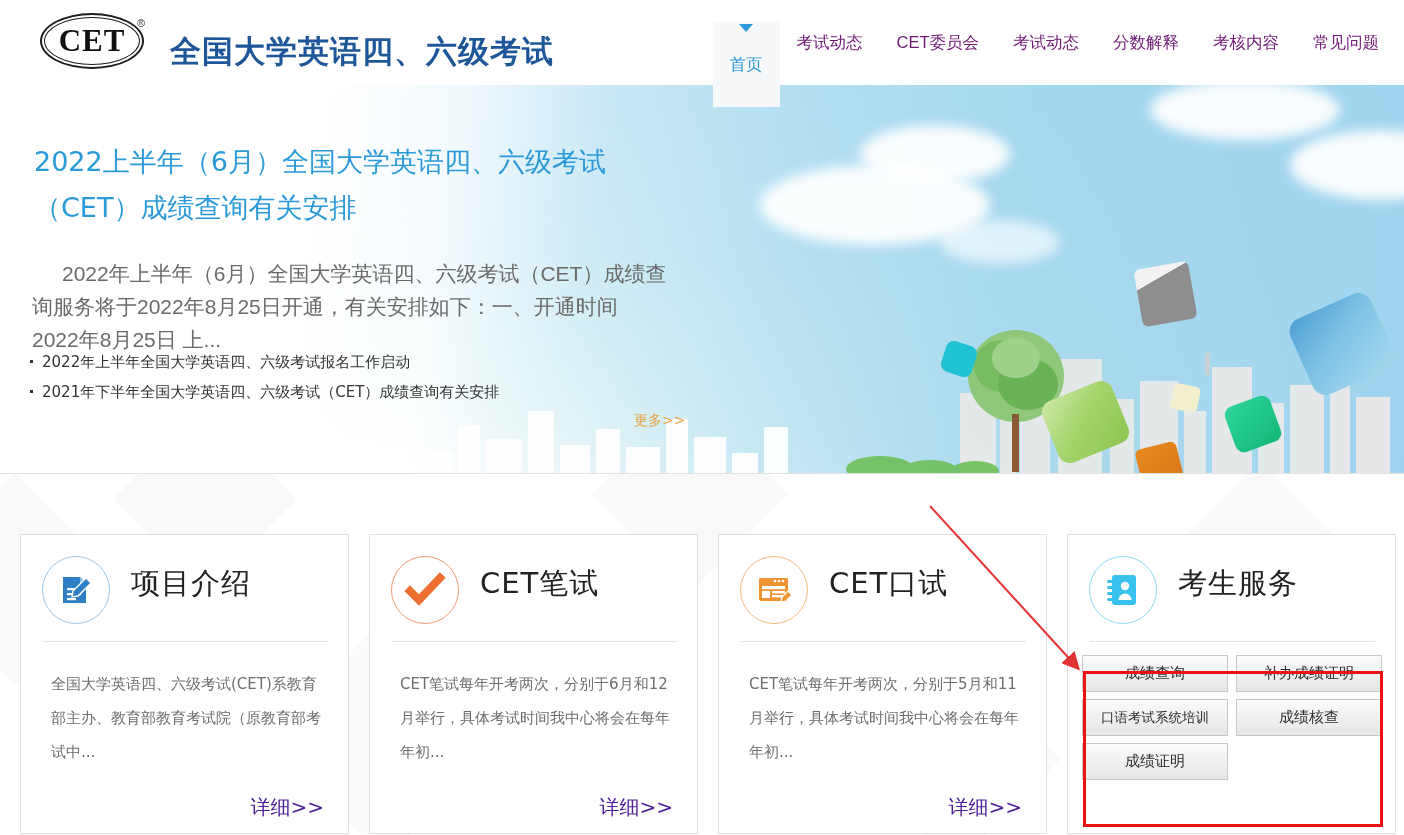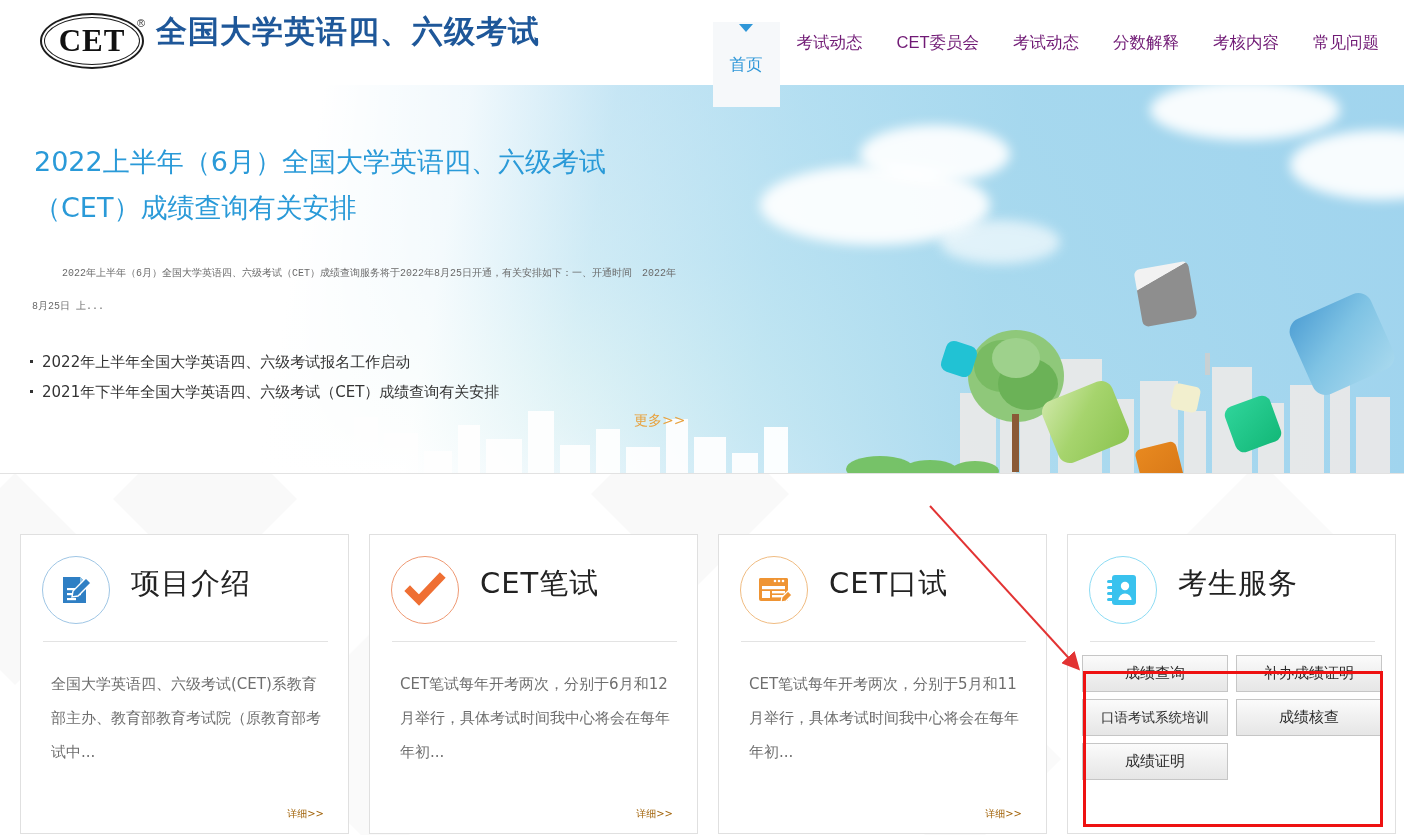--- a/index.html
+++ b/index.html
@@ -11,21 +11,21 @@
   }
   #page { position: relative; width: 1404px; height: 835px; overflow: hidden; background:#fff; }
 
   
   #header {
     position: absolute; left: 0; top: 0; width: 1404px; height: 85px;
     background: #ffffff; z-index: 20;
   }
   #logo-block {
     position: absolute; left: 40px; top: 11px;
-    display: flex; align-items: flex-start; 
+    display: flex; align-items: flex-end; gap: 14px;
   }
   #cet-mark { position: relative; width: 116px; height: 62px; }
   #cet-mark .oval-outer {
     position: absolute; left: 0; top: 2px; width: 104px; height: 56px;
     border: 2.5px solid #1d1d1d; border-radius: 50%;
   }
   #cet-mark .oval-inner {
     position: absolute; left: 4px; top: 6px; width: 96px; height: 48px;
     border: 1.5px solid #1d1d1d; border-radius: 50%;
   }
@@ -77,23 +77,23 @@
   .cube { position: absolute; border-radius: 8px; }
 
   #banner-text { position: absolute; left: 0; top: 0; width: 700px; height: 388px; z-index: 5; }
   #banner-title {
     position: absolute; left: 34px; top: 54px; width: 640px;
     font-size: 27px; line-height: 46px; color: #2a9ad8; font-weight: 400;
     font-family: "DejaVu Sans", "Liberation Sans", sans-serif;
   }
   #banner-summary {
     position: absolute; left: 32px; top: 172px; width: 650px;
-    font-size: 10px; line-height: 33px; color: #6a6a6a;
+    font-size: 21px; line-height: 33px; color: #6a6a6a;
     text-indent: 30px;
-    font-family: Liberation Mono, monospace;
+    font-family: Liberation Sans, sans-serif;
   }
   #banner-list { position: absolute; left: 30px; top: 262px; width: 660px; }
   .banner-li {
     display: flex; align-items: flex-start; gap: 9px;
     font-size: 15px; line-height: 30px; color: #333; cursor: pointer;
     font-family: "DejaVu Sans", "Liberation Sans", sans-serif;
   }
   .banner-li .dot {
     flex: 0 0 auto; width: 3px; height: 3px; background: #333;
     border-radius: 0; margin-top: 13px;
@@ -127,21 +127,21 @@
     font-size: 29px; color: #222; letter-spacing: 1px; white-space: nowrap;
     font-family: "DejaVu Sans", "Liberation Sans", sans-serif;
   }
   .card-rule { position: absolute; left: 22px; top: 106px; width: 285px; height: 1px; background: #e3e3e3; }
   .card-body {
     position: absolute; left: 30px; top: 132px; width: 272px;
     font-size: 15px; line-height: 34px; color: #6e6e6e;
     font-family: "DejaVu Sans", "Liberation Sans", sans-serif;
   }
   .card-more {
-    position: absolute; right: 24px; bottom: 12px; font-size: 10px; color: #a16207; cursor: pointer;
+    position: absolute; right: 24px; bottom: 12px; font-size: 20px; color: #4c1d95; cursor: pointer;
     font-family: "DejaVu Sans", "Liberation Sans", sans-serif;
   }
 
   
   #svc-grid {
     position: absolute; left: 14px; top: 120px; width: 300px;
     display: grid; grid-template-columns: 1fr 1fr; gap: 7px 8px;
   }
   .svc-btn {
     height: 37px; display: flex; align-items: center; justify-content: center;

